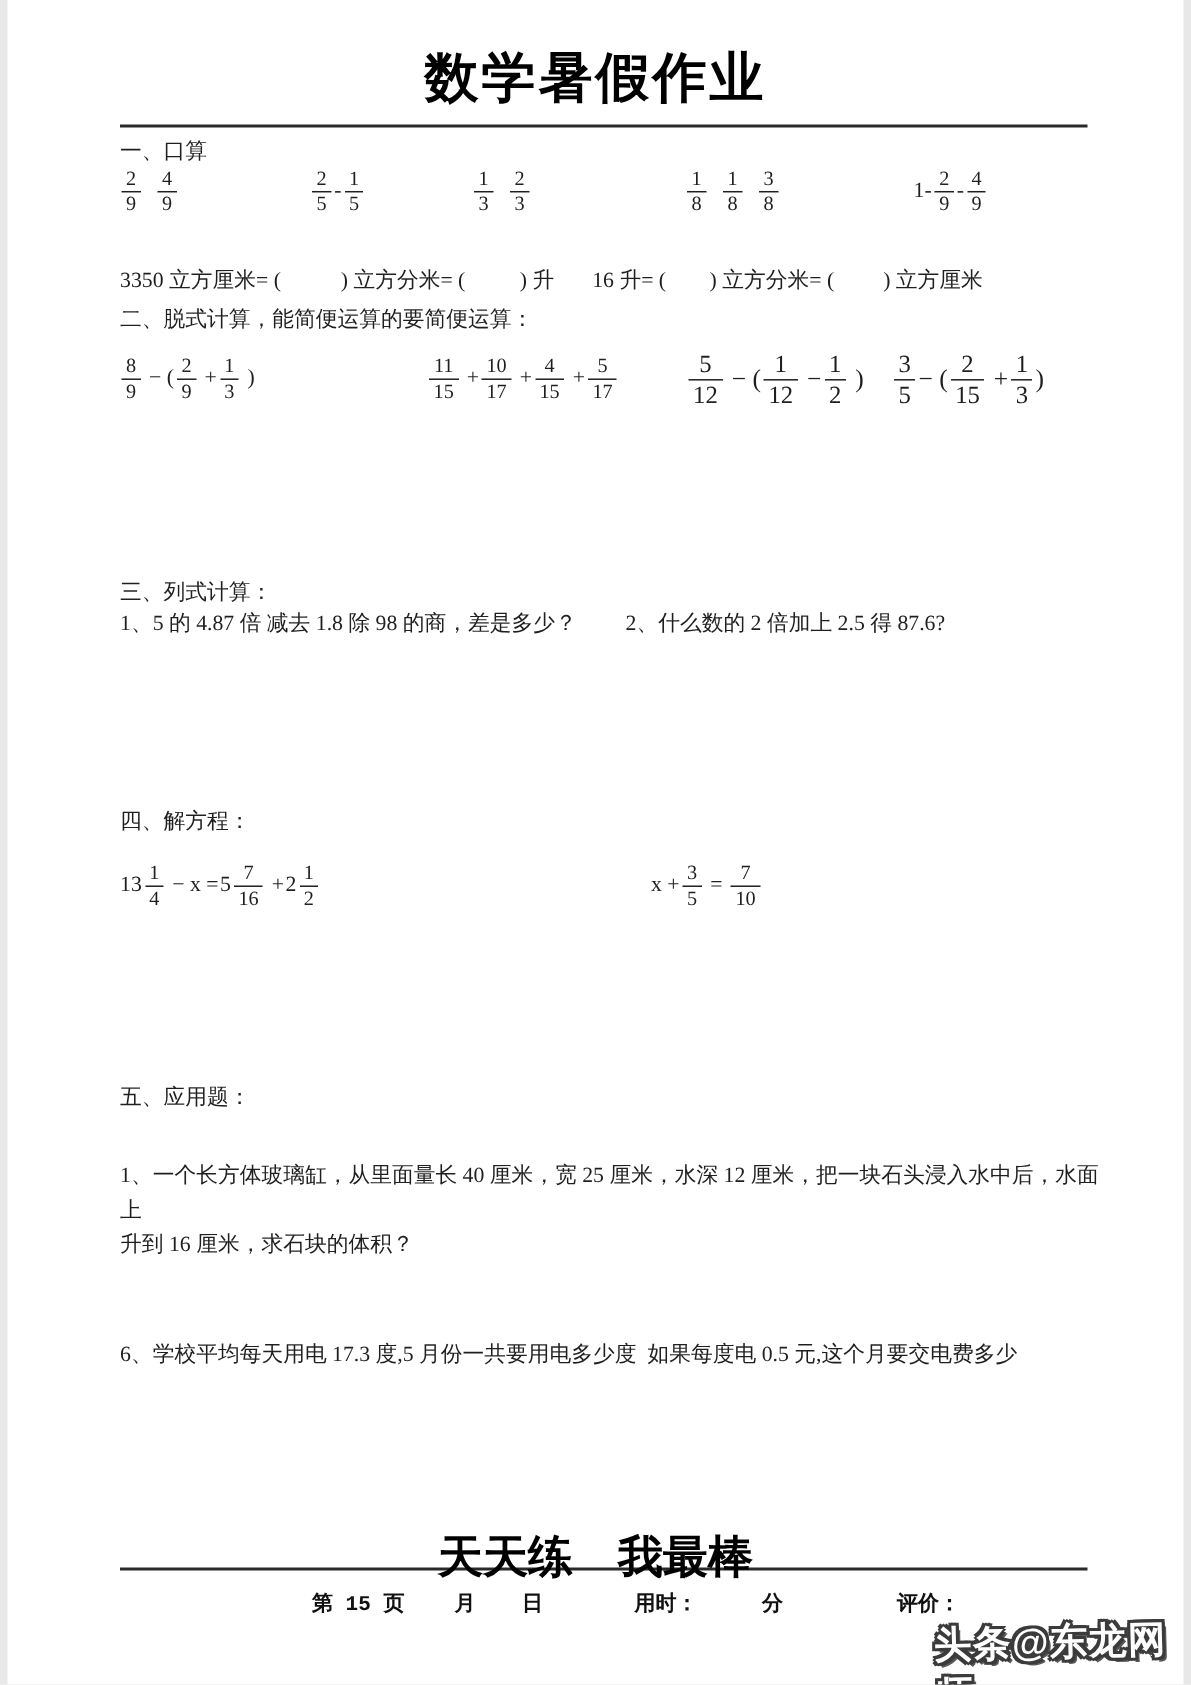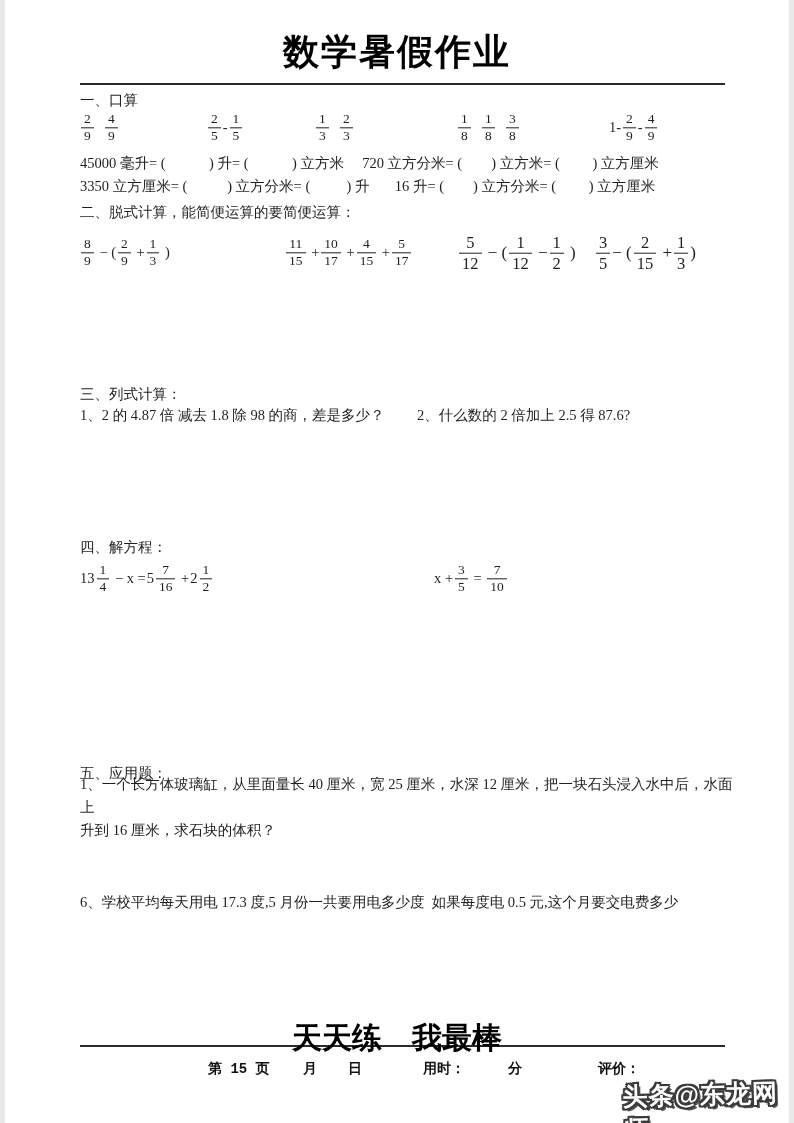--- a/index.html
+++ b/index.html
@@ -33,21 +33,21 @@
   .frac .num{display:block;border-bottom:1px solid #1f1f1f;padding:0 3px;line-height:1.2;}
   .frac .den{display:block;padding:0 3px;line-height:1.2;}
   .whole{margin-right:1px;}
   
   .fs-s .op,.fs-s .whole{font-size:14.5px;}
   .fs-s .num,.fs-s .den{font-size:13.5px;}
   .fs-l .op,.fs-l .whole{font-size:17px;}
   .fs-l .num,.fs-l .den{font-size:16.5px;}
   .s1row{top:106px;height:44px;}
   .s2row{top:224px;height:58px;}
-  .s4row{top:554px;height:50px;}
+  .s4row{top:566px;height:50px;}
   
   .para{line-height:23px;margin-top:28px;}
   
   .brand{
     position:absolute;top:1018px;left:0;width:100%;text-align:center;
     font-family:"Liberation Sans","DejaVu Sans",sans-serif;
     font-weight:800;font-size:30px;color:#000;z-index:2;margin:0;
   }
   .footrow{position:absolute;top:1060px;left:0;width:794px;height:20px;
     font-family:Liberation Mono, monospace;
@@ -77,44 +77,43 @@
   <div class="rule rule-top"></div>
 
   <div class="sec-h" style="top:91px">一、口算</div>
   <div class="exprow s1row">
     <span class="expr fs-s" style="left:0"><span class="frac"><span class="num">2</span><span class="den">9</span></span><span class="op">  </span><span class="frac"><span class="num">4</span><span class="den">9</span></span></span>
     <span class="expr fs-s" style="left:127px"><span class="frac"><span class="num">2</span><span class="den">5</span></span><span class="op">-</span><span class="frac"><span class="num">1</span><span class="den">5</span></span></span>
     <span class="expr fs-s" style="left:235px"><span class="frac"><span class="num">1</span><span class="den">3</span></span><span class="op">  </span><span class="frac"><span class="num">2</span><span class="den">3</span></span></span>
     <span class="expr fs-s" style="left:377px"><span class="frac"><span class="num">1</span><span class="den">8</span></span><span class="op">  </span><span class="frac"><span class="num">1</span><span class="den">8</span></span><span class="op">  </span><span class="frac"><span class="num">3</span><span class="den">8</span></span></span>
     <span class="expr fs-s" style="left:528px"><span class="op">1-</span><span class="frac"><span class="num">2</span><span class="den">9</span></span><span class="op">-</span><span class="frac"><span class="num">4</span><span class="den">9</span></span></span>
   </div>
-  <div class="body-line units" style="top:154px">45000 毫升= (            ) 升= (            ) 立方米     720 立方分米= (        ) 立方米= (         ) 立方厘米</div>
   <div class="body-line units" style="top:177px">3350 立方厘米= (           ) 立方分米= (          ) 升       16 升= (        ) 立方分米= (         ) 立方厘米</div>
 
   <div class="sec-h" style="top:203px">二、脱式计算，能简便运算的要简便运算：</div>
   <div class="exprow s2row">
     <span class="expr fs-s" style="left:0"><span class="frac"><span class="num">8</span><span class="den">9</span></span><span class="op"> − (</span><span class="frac"><span class="num">2</span><span class="den">9</span></span><span class="op"> +</span><span class="frac"><span class="num">1</span><span class="den">3</span></span><span class="op"> )</span></span>
     <span class="expr fs-s" style="left:205px"><span class="frac"><span class="num">11</span><span class="den">15</span></span><span class="op"> +</span><span class="frac"><span class="num">10</span><span class="den">17</span></span><span class="op"> +</span><span class="frac"><span class="num">4</span><span class="den">15</span></span><span class="op"> +</span><span class="frac"><span class="num">5</span><span class="den">17</span></span></span>
     <span class="expr fs-l" style="left:378px"><span class="frac"><span class="num">5</span><span class="den">12</span></span><span class="op"> − (</span><span class="frac"><span class="num">1</span><span class="den">12</span></span><span class="op"> −</span><span class="frac"><span class="num">1</span><span class="den">2</span></span><span class="op"> )</span></span>
     <span class="expr fs-l" style="left:515px"><span class="frac"><span class="num">3</span><span class="den">5</span></span><span class="op">− (</span><span class="frac"><span class="num">2</span><span class="den">15</span></span><span class="op"> +</span><span class="frac"><span class="num">1</span><span class="den">3</span></span><span class="op">)</span></span>
   </div>
 
   <div class="sec-h" style="top:385px">三、列式计算：</div>
   <div class="body-line" style="top:406px;width:660px;position:absolute">
-    <span style="position:absolute;left:0;white-space:pre">1、2 的 4.87 倍 减去 1.8 除 98 的商，差是多少？</span>
+    <span style="position:absolute;left:0;white-space:pre">1、5 的 4.87 倍 减去 1.8 除 98 的商，差是多少？</span>
     <span style="position:absolute;left:337px;white-space:pre">2、什么数的 2 倍加上 2.5 得 87.6?</span>
   </div>
 
   <div class="sec-h" style="top:538px">四、解方程：</div>
   <div class="exprow s4row">
     <span class="expr fs-s" style="left:0"><span class="whole">13</span><span class="frac"><span class="num">1</span><span class="den">4</span></span><span class="op"> − x =</span><span class="whole">5</span><span class="frac"><span class="num">7</span><span class="den">16</span></span><span class="op"> +</span><span class="whole">2</span><span class="frac"><span class="num">1</span><span class="den">2</span></span></span>
     <span class="expr fs-s" style="left:353px"><span class="op">x +</span><span class="frac"><span class="num">3</span><span class="den">5</span></span><span class="op"> = </span><span class="frac"><span class="num">7</span><span class="den">10</span></span></span>
   </div>
 
-  <div class="sec-h" style="top:764px">五、应用题：</div>
+  <div class="sec-h" style="top:722px">五、应用题：</div>
   <div class="body-line para" style="top:745px;width:655px">
     <div>1、一个长方体玻璃缸，从里面量长 40 厘米，宽 25 厘米，水深 12 厘米，把一块石头浸入水中后，水面上</div>
     <div>升到 16 厘米，求石块的体积？</div>
   </div>
   <div class="body-line" style="top:893px;width:660px;white-space:pre">6、学校平均每天用电 17.3 度,5 月份一共要用电多少度  如果每度电 0.5 元,这个月要交电费多少</div>
 
   <div class="rule rule-bottom"></div>
   <h2 class="brand">天天练　我最棒</h2>
   <div class="footrow">
     <span class="f-page">第 15 页</span>

